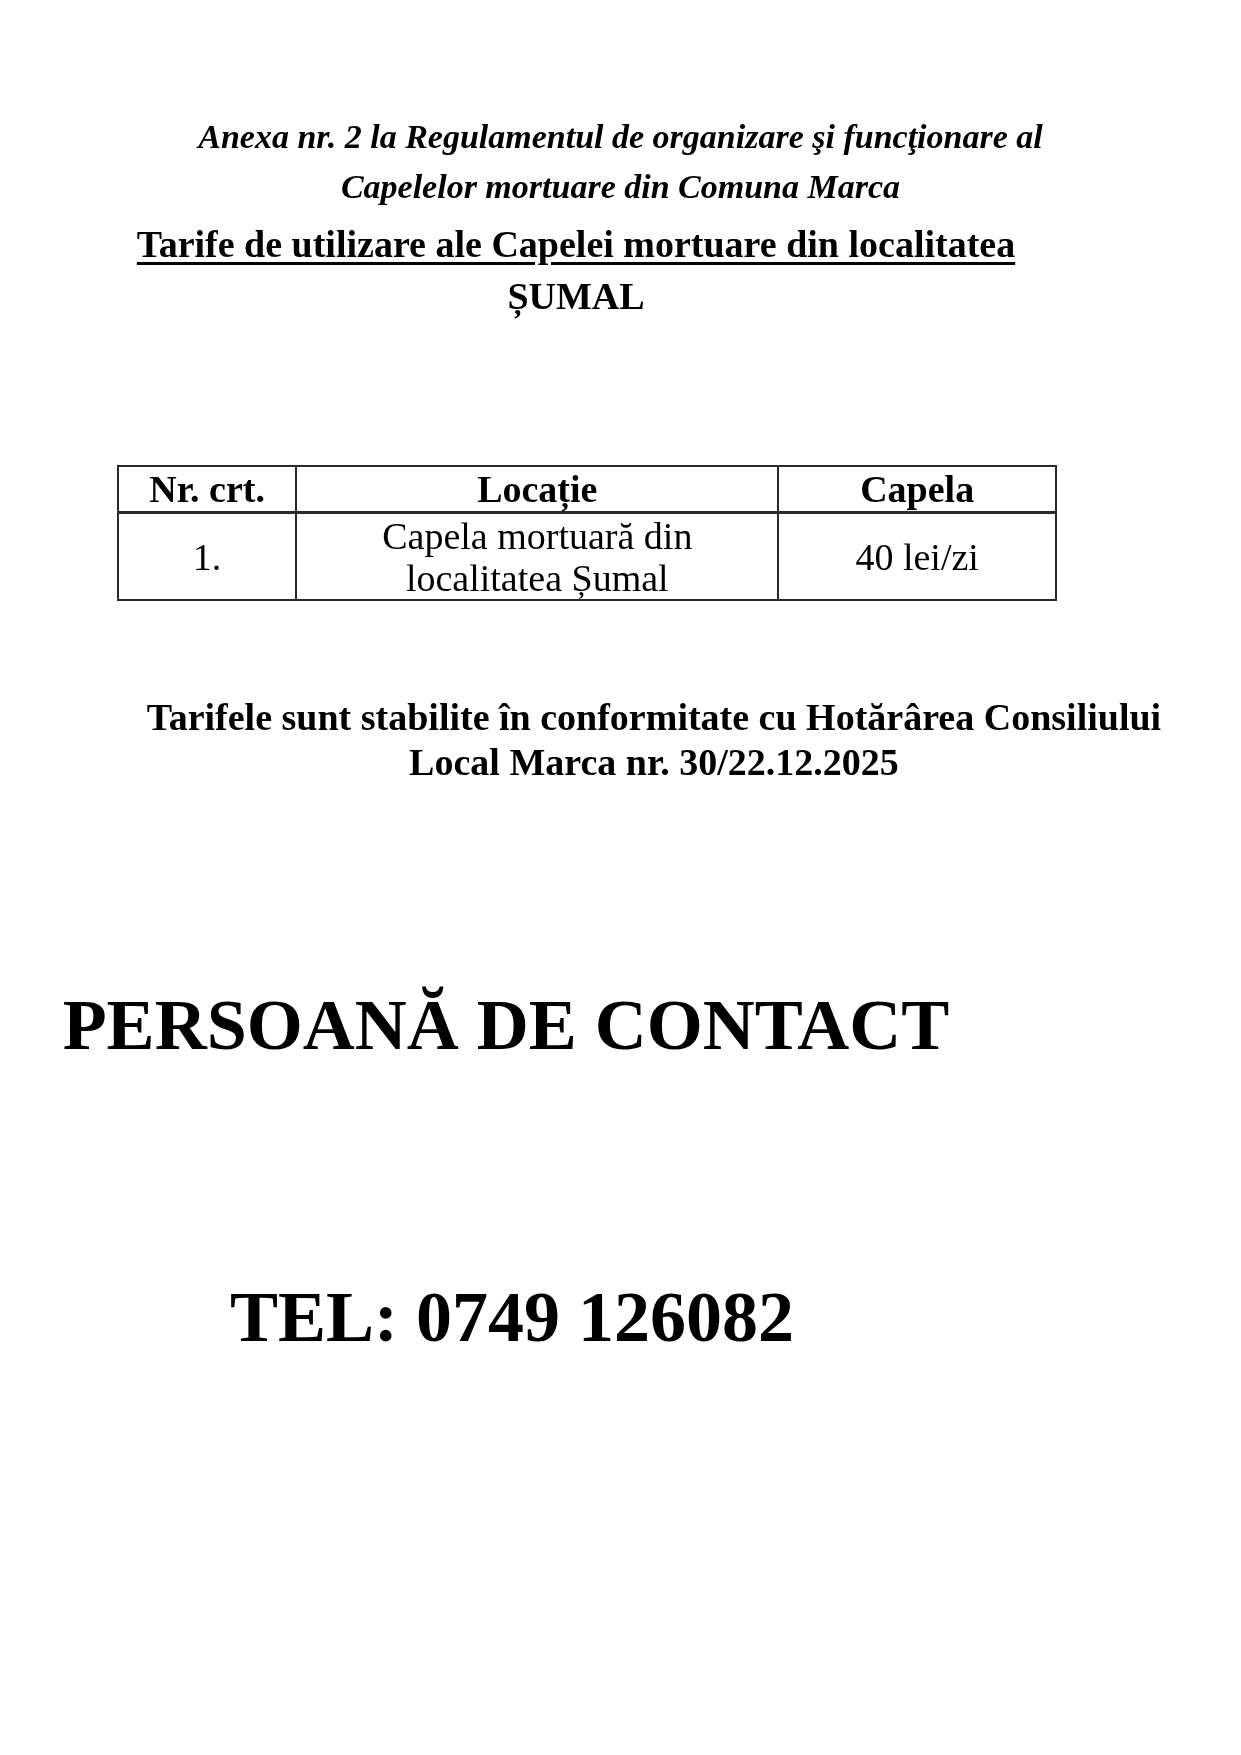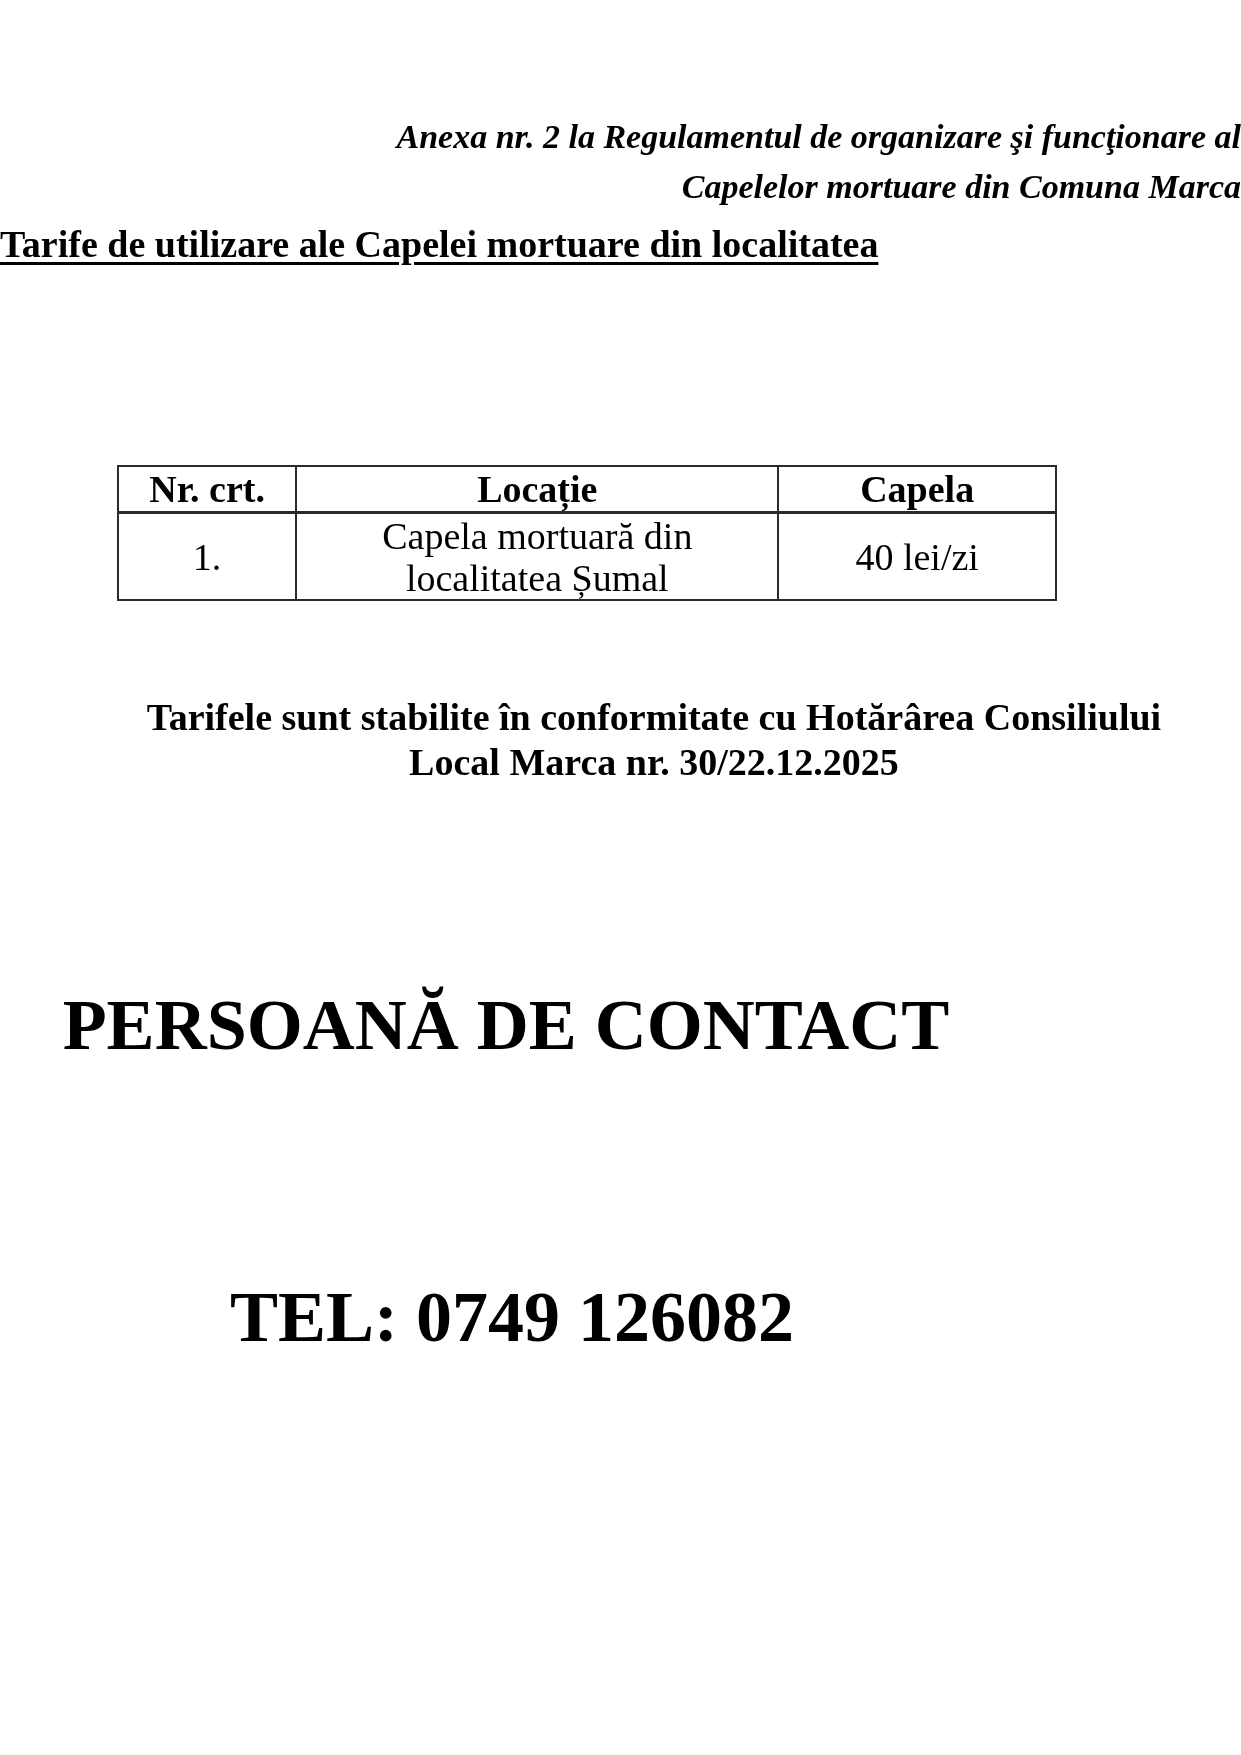--- a/index.html
+++ b/index.html
@@ -16,32 +16,33 @@
     color: #000000;
     font-family: "Liberation Serif", "DejaVu Serif", serif;
     overflow: hidden;
   }
   .abs { position: absolute; }
 
   .annex-heading {
     top: 112px;
     left: 0;
     width: 1241px;
-    text-align: right;
+    text-align: center;
     font-style: italic;
     font-weight: bold;
     font-size: 34px;
     line-height: 50px;
     white-space: pre-line;
   }
 
   .tariff-heading {
     top: 218px;
     left: 0;
     width: 1152px;
+    text-align: center;
     font-weight: bold;
     font-size: 38px;
     line-height: 52px;
   }
   .tariff-heading .underlined {
     text-decoration: underline;
     text-decoration-thickness: 3px;
     text-underline-offset: 5px;
   }
   .tariff-heading .locality {
@@ -109,20 +110,21 @@
 </head>
 <body>
 
 <div class="page">
 
   <div class="abs annex-heading">Anexa nr. 2 la Regulamentul de organizare şi funcţionare al
 Capelelor mortuare din Comuna Marca</div>
 
   <div class="abs tariff-heading">
     <span class="underlined">Tarife de utilizare ale Capelei mortuare din localitatea</span>
+    <span class="locality">ȘUMAL</span>
   </div>
 
   <table class="abs tariff-table">
     <colgroup>
       <col class="col-nr">
       <col class="col-location">
       <col class="col-tariff">
     </colgroup>
     <thead>
       <tr>

